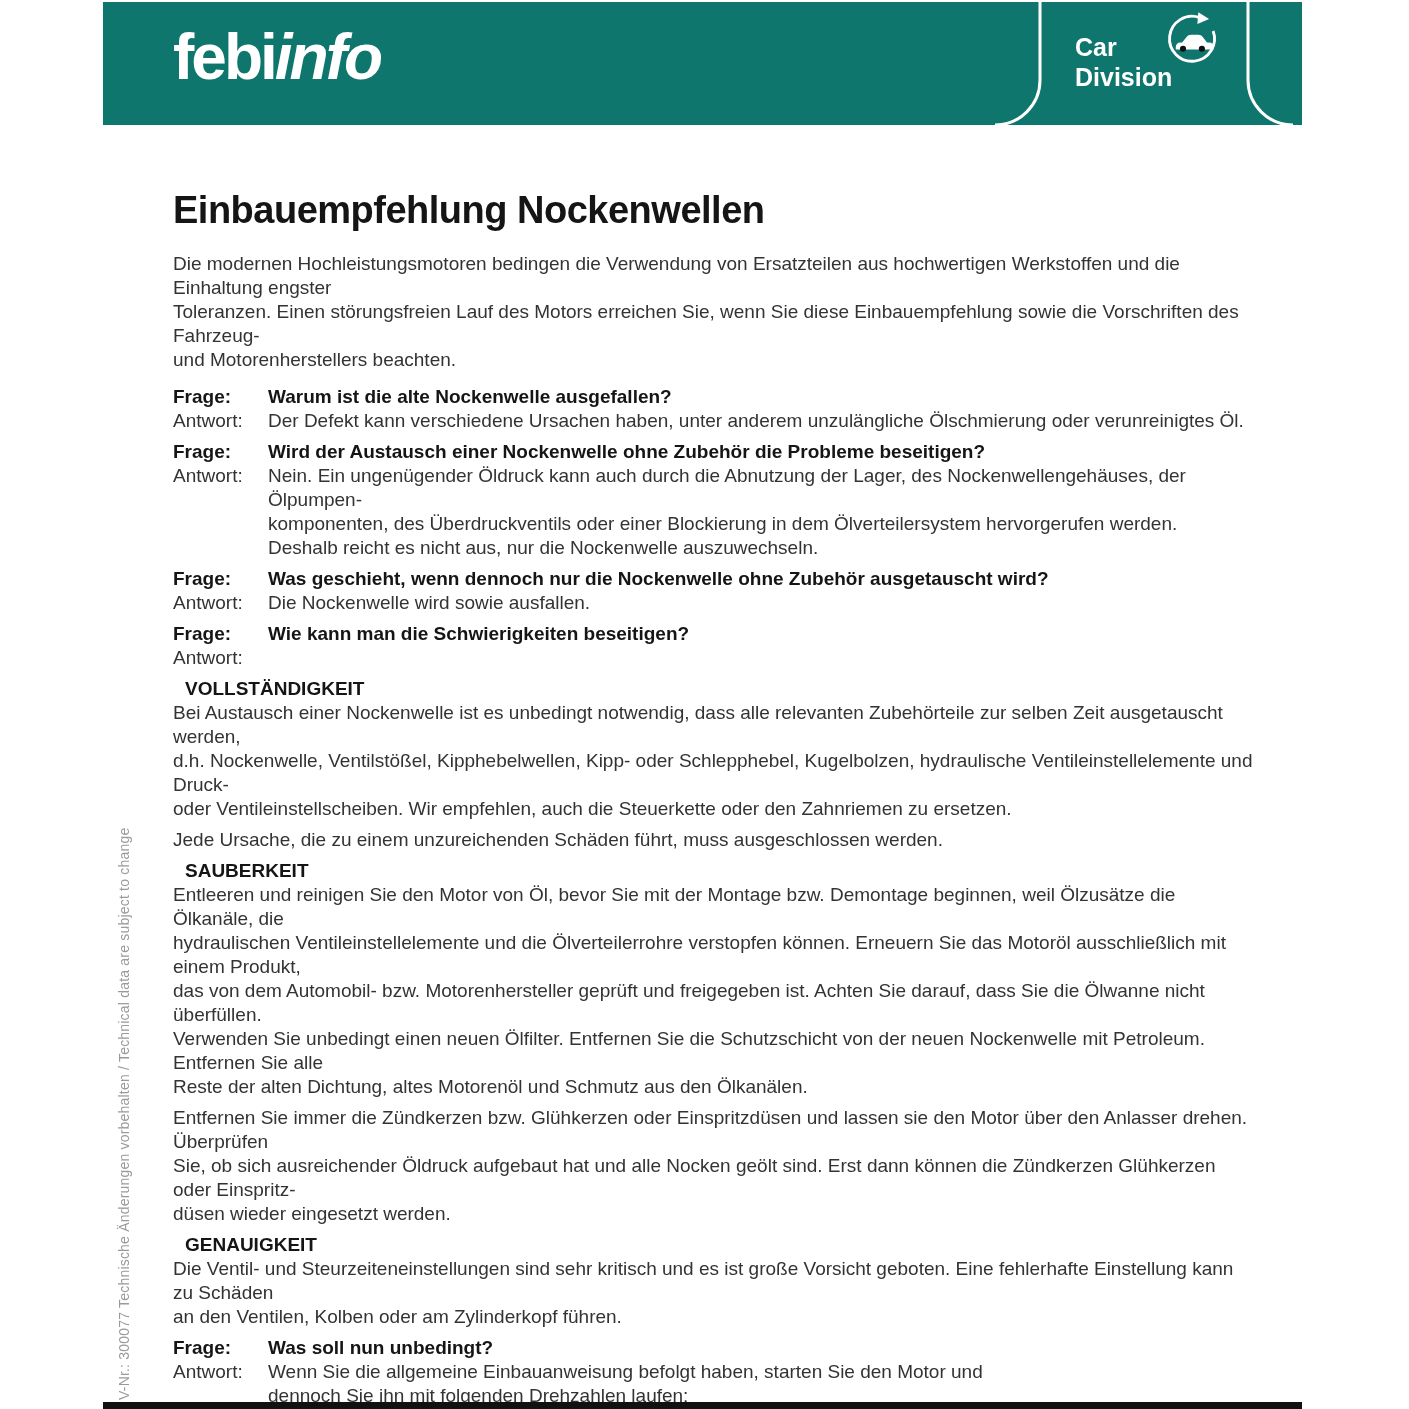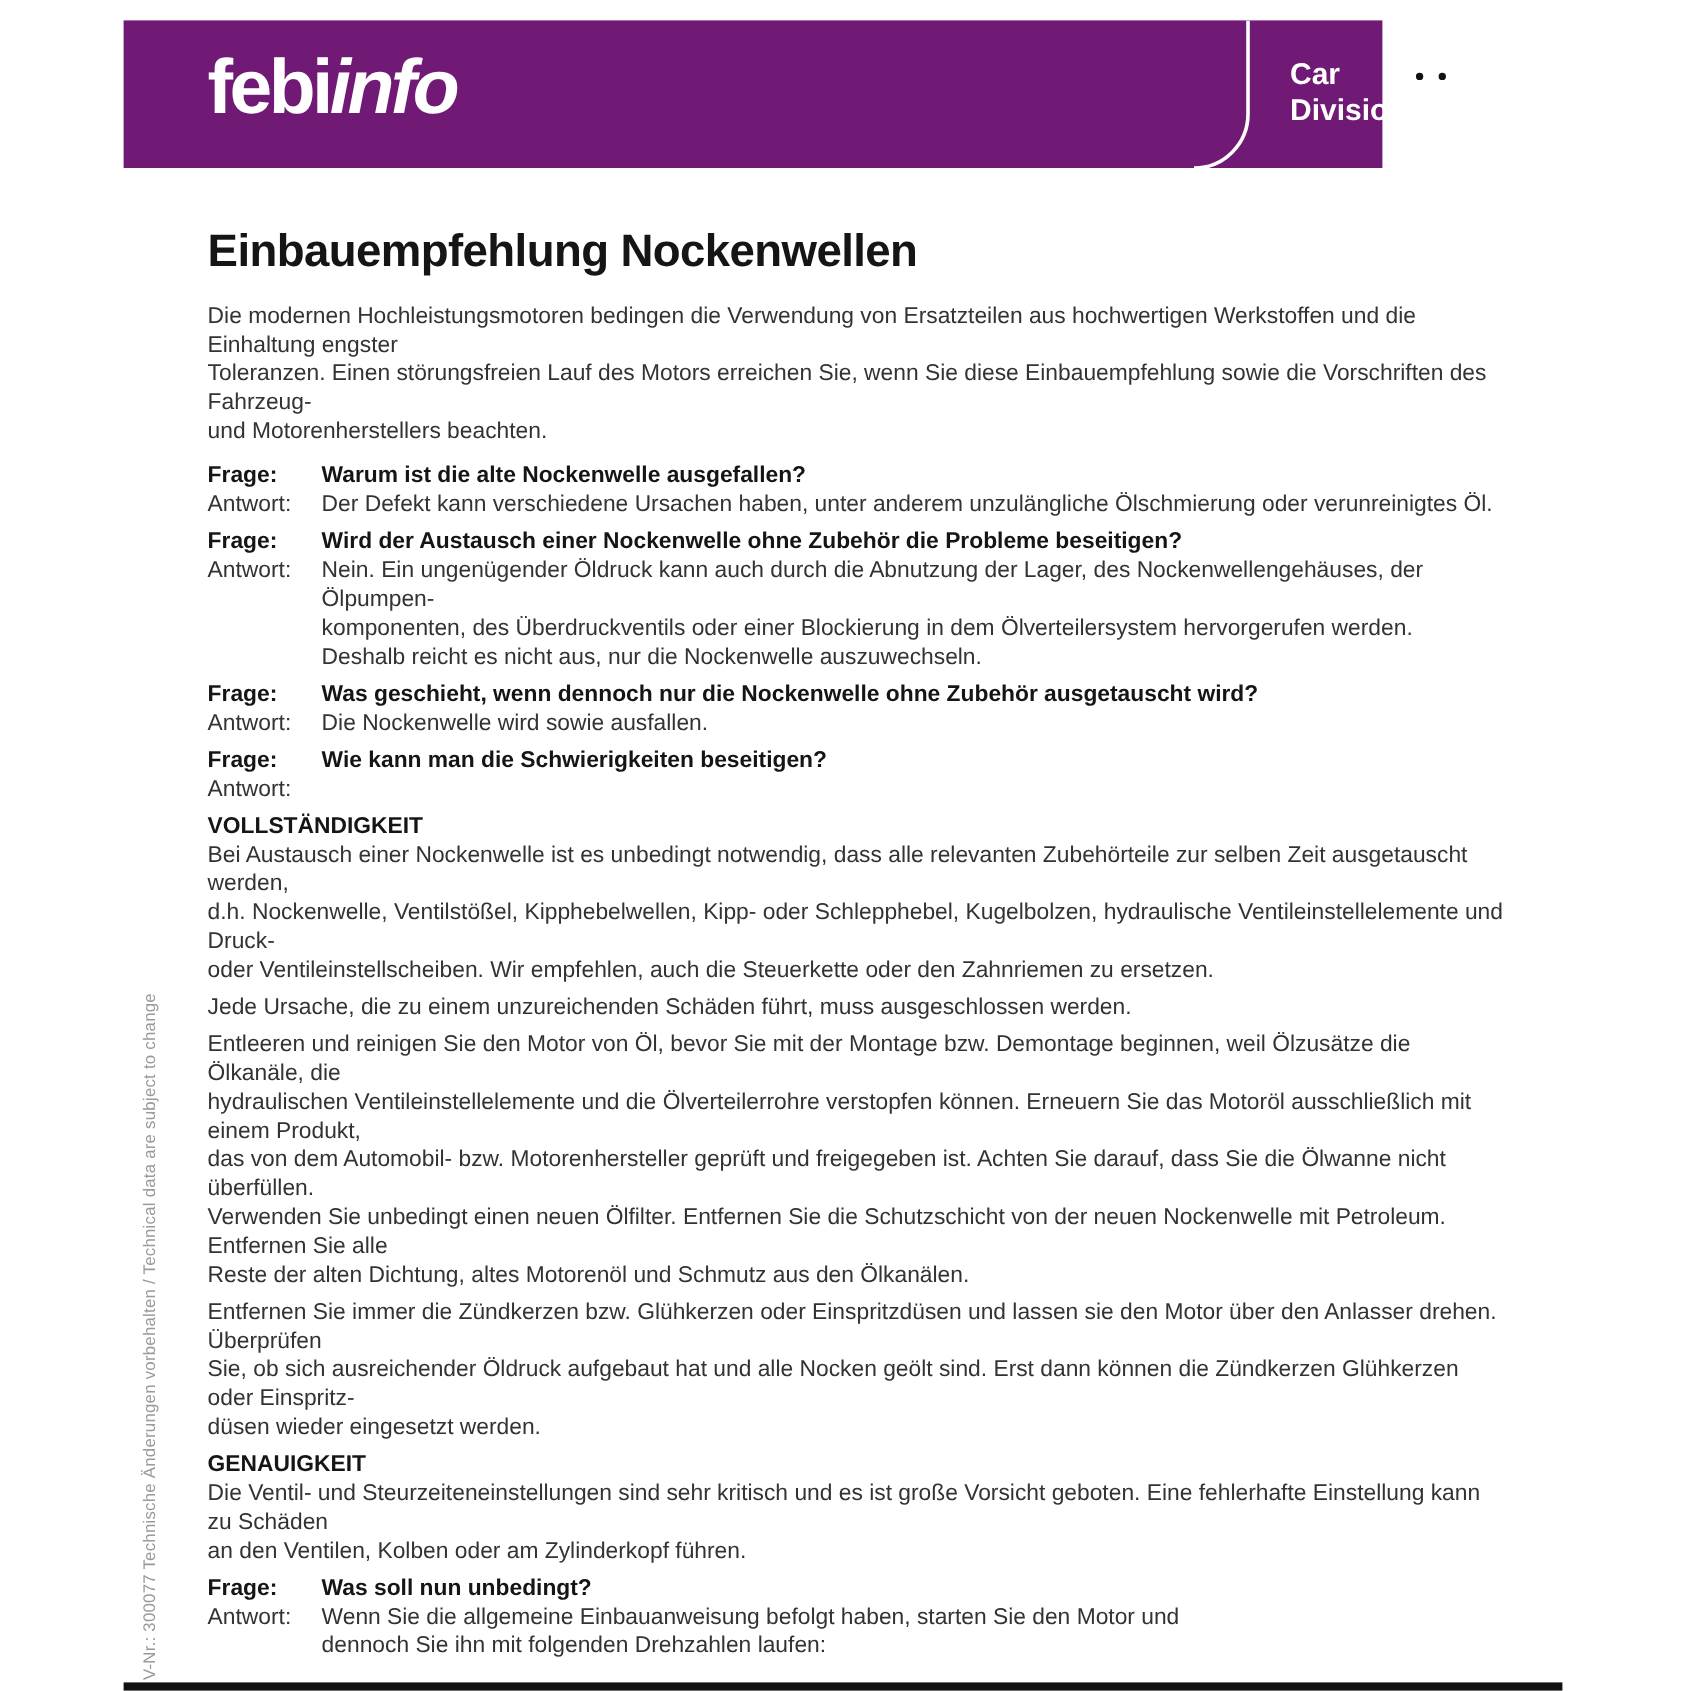--- a/index.html
+++ b/index.html
@@ -1,20 +1,20 @@
 <!DOCTYPE html>
 <html><head>
 <meta charset="utf-8">
 <style>
   * { margin:0; padding:0; box-sizing:border-box; }
   html,body { width:1409px; height:1409px; background:#ffffff; overflow:hidden; }
   body { font-family:"Liberation Sans","DejaVu Sans",sans-serif; color:#333; position:relative; }
 
   
-  .topbar { position:absolute; left:103px; top:17px; width:1049px; height:123px; background:#701a75; }
+  .topbar { position:absolute; left:103px; top:2px; width:1199px; height:123px; background:#0f766e; }
   .logo { position:absolute; left:70px; top:18px; font-size:64px; font-weight:bold;
           color:#fff; letter-spacing:-3px; white-space:nowrap; }
   .logo .info { font-style:italic; }
   .division { position:absolute; left:972px; top:30px; color:#fff; font-size:25px;
               font-weight:bold; line-height:30px; }
   .tab-lines { position:absolute; left:0; top:0; }
   .caricon { position:absolute; left:1062px; top:8px; }
 
   
   .bottombar { position:absolute; left:103px; top:1402px; width:1199px; height:7px; background:#111; }
@@ -24,21 +24,21 @@
               transform:rotate(-90deg); transform-origin:0 0;
               font-size:14px; color:#9a9a9a; letter-spacing:.2px; white-space:nowrap; }
 
   
   .content { position:absolute; left:173px; top:190px; width:1080px;
              font-size:19px; line-height:24px; color:#333; }
   .h1 { font-size:38px; line-height:40px; font-weight:bold; color:#151515;
         letter-spacing:-.5px; margin-bottom:22px; }
   .para { white-space:pre-line; margin-bottom:7px; }
   .intro { margin-bottom:13px; }
-  .sec-head { font-weight:bold; color:#151515; }
+  .sec-head { font-weight:bold; color:#151515;margin-left:12px; }
   .qa { display:grid; grid-template-columns:95px 1fr; margin-bottom:7px; }
   .lbl { color:#333; }
   .lbl.bold, .q { font-weight:bold; color:#151515; }
   .a, .q { white-space:pre-line; }
 </style>
 </head>
 <body>
 
 <div class="topbar">
   <div class="logo"><span>febi</span><span class="info">info</span></div>
@@ -98,20 +98,21 @@
     <span class="q">Wie kann man die Schwierigkeiten beseitigen?</span>
     <span class="lbl">Antwort:</span>
   </div>
 
   <div class="sec-head">VOLLSTÄNDIGKEIT</div>
   <div class="para">Bei Austausch einer Nockenwelle ist es unbedingt notwendig, dass alle relevanten Zubehörteile zur selben Zeit ausgetauscht werden,
 d.h. Nockenwelle, Ventilstößel, Kipphebelwellen, Kipp- oder Schlepphebel, Kugelbolzen, hydraulische Ventileinstellelemente und Druck-
 oder Ventileinstellscheiben. Wir empfehlen, auch die Steuerkette oder den Zahnriemen zu ersetzen.</div>
   <div class="para">Jede Ursache, die zu einem unzureichenden Schäden führt, muss ausgeschlossen werden.</div>
 
+  <div class="sec-head">SAUBERKEIT</div>
   <div class="para">Entleeren und reinigen Sie den Motor von Öl, bevor Sie mit der Montage bzw. Demontage beginnen, weil Ölzusätze die Ölkanäle, die
 hydraulischen Ventileinstellelemente und die Ölverteilerrohre verstopfen können. Erneuern Sie das Motoröl ausschließlich mit einem Produkt,
 das von dem Automobil- bzw. Motorenhersteller geprüft und freigegeben ist. Achten Sie darauf, dass Sie die Ölwanne nicht überfüllen.
 Verwenden Sie unbedingt einen neuen Ölfilter. Entfernen Sie die Schutzschicht von der neuen Nockenwelle mit Petroleum. Entfernen Sie alle
 Reste der alten Dichtung, altes Motorenöl und Schmutz aus den Ölkanälen.</div>
   <div class="para">Entfernen Sie immer die Zündkerzen bzw. Glühkerzen oder Einspritzdüsen und lassen sie den Motor über den Anlasser drehen. Überprüfen
 Sie, ob sich ausreichender Öldruck aufgebaut hat und alle Nocken geölt sind. Erst dann können die Zündkerzen Glühkerzen oder Einspritz-
 düsen wieder eingesetzt werden.</div>
 
   <div class="sec-head">GENAUIGKEIT</div>

